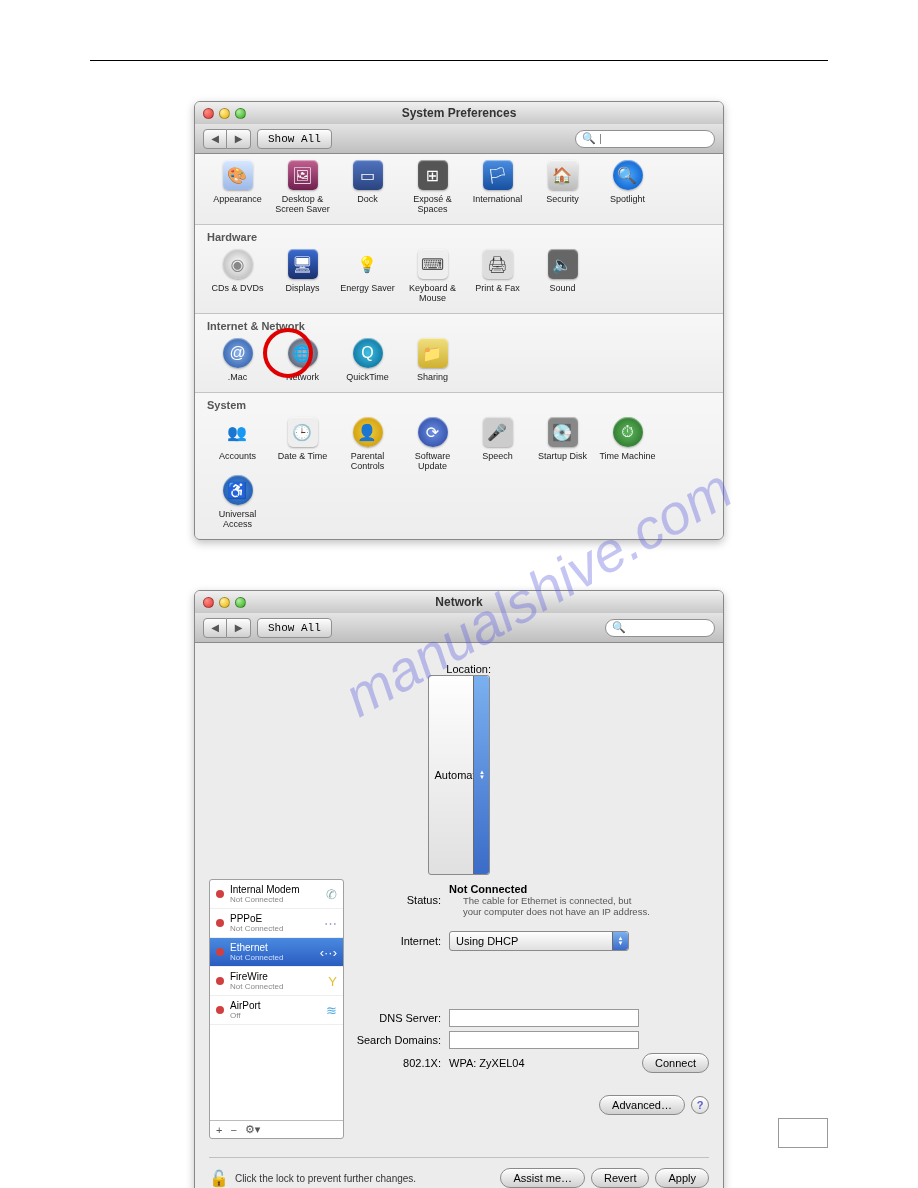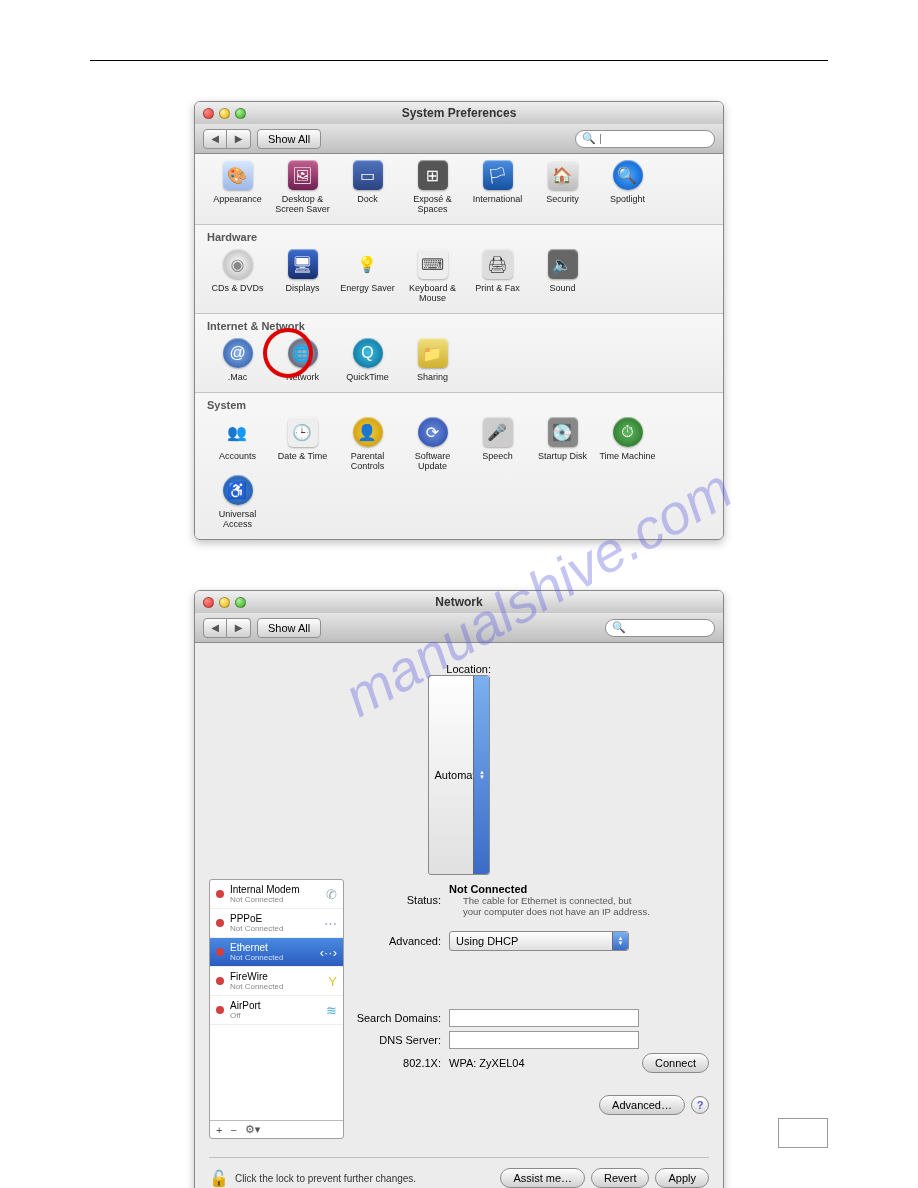--- a/index.html
+++ b/index.html
@@ -12,21 +12,21 @@
   .tlight { width:11px; height:11px; border-radius:50%; border:1px solid rgba(0,0,0,.3); }
   .red{background:radial-gradient(circle at 30% 30%,#ff8d87,#e0372f);}
   .yel{background:radial-gradient(circle at 30% 30%,#fff0a0,#e8b100);}
   .grn{background:radial-gradient(circle at 30% 30%,#b0efa0,#33ab18);}
   .wtitle { position:absolute; left:0; right:0; text-align:center; font-size:12px; font-weight:bold; color:#333; pointer-events:none; }
   .toolbar { display:flex; align-items:center; height:30px; background:linear-gradient(#e4e4e4,#bfbfbf); padding:0 8px; gap:6px; border-bottom:1px solid #8a8a8a; }
   .navbtns { display:flex; }
   .navbtn { width:24px; height:20px; background:linear-gradient(#fdfdfd,#d0d0d0); border:1px solid #909090; display:flex; align-items:center; justify-content:center; font-size:10px; color:#555;}
   .navbtn:first-child{border-radius:4px 0 0 4px;}
   .navbtn:last-child{border-radius:0 4px 4px 0; border-left:none;}
-  .pillbtn { height:20px; padding:0 10px; background:linear-gradient(#fdfdfd,#d2d2d2); border:1px solid #909090; border-radius:4px; font-size:11px; display:flex; align-items:center; box-shadow:inset 0 1px 0 #fff;}
+  .pillbtn { height:20px; padding:0 10px; background:linear-gradient(#fdfdfd,#d2d2d2); border:1px solid #909090; border-radius:4px; font-size:11px; display:flex; align-items:center; box-shadow:inset 0 1px 0 #fff;font-family:Liberation Mono, monospace;}
   .search { margin-left:auto; width:140px; height:18px; border:1px solid #909090; border-radius:10px; background:#fff; display:flex; align-items:center; padding:0 6px; font-size:11px; color:#888;}
   .section { background:linear-gradient(#f7f7f7,#ededed); border-bottom:1px solid #c4c4c4; padding:4px 10px 8px 10px; }
   .section-h { font-size:11px; font-weight:bold; color:#555; margin:2px 0 4px 2px; }
   .icon-row { display:flex; flex-wrap:wrap; gap:0; }
   .pref { width:65px; display:flex; flex-direction:column; align-items:center; text-align:center; font-size:9px; color:#222; gap:4px; padding:2px 0;}
   .ic { width:30px; height:30px; border-radius:5px; display:flex; align-items:center; justify-content:center; font-size:16px; color:#fff; box-shadow:inset 0 1px 1px rgba(255,255,255,.5), 0 1px 2px rgba(0,0,0,.3);}
   .circle-hl { position:absolute; border:4px solid #e00000; border-radius:50%; }
   .wbody { background:#ececec; padding:14px; }
   .row { display:flex; align-items:center; margin:6px 0; }
   .lbl-r { width:175px; text-align:right; font-size:11px; color:#000; padding-right:8px; }
@@ -288,33 +288,33 @@
         <div class="detail">
           <div class="row">
             <div class="lbl-r" style="width:95px;">Status:</div>
             <div>
               <div class="val-b">Not Connected</div>
               <div class="hint">The cable for Ethernet is connected, but</div>
               <div class="hint">your computer does not have an IP address.</div>
             </div>
           </div>
           <div class="row" style="margin-top:14px;">
-            <div class="lbl-r" style="width:95px;">Advanced:</div>
+            <div class="lbl-r" style="width:95px;">Internet:</div>
             <div class="select">
               <span>Using DHCP</span>
               <div class="arrows">▲<br>▼</div>
             </div>
           </div>
           <div style="height:50px;"></div>
           <div class="row">
+            <div class="lbl-r" style="width:95px;">DNS Server:</div>
+            <div class="txtfield"></div>
+          </div>
+          <div class="row">
             <div class="lbl-r" style="width:95px;">Search Domains:</div>
-            <div class="txtfield"></div>
-          </div>
-          <div class="row">
-            <div class="lbl-r" style="width:95px;">DNS Server:</div>
             <div class="txtfield"></div>
           </div>
           <div class="row">
             <div class="lbl-r" style="width:95px;">802.1X:</div>
             <div style="font-size:11px; flex:1;">WPA: ZyXEL04</div>
             <div class="btn">Connect</div>
           </div>
           <div class="row" style="justify-content:flex-end; margin-top:22px; gap:6px;text-align:center;">
             <div class="btn">Advanced…</div>
             <div class="qmark">?</div>

